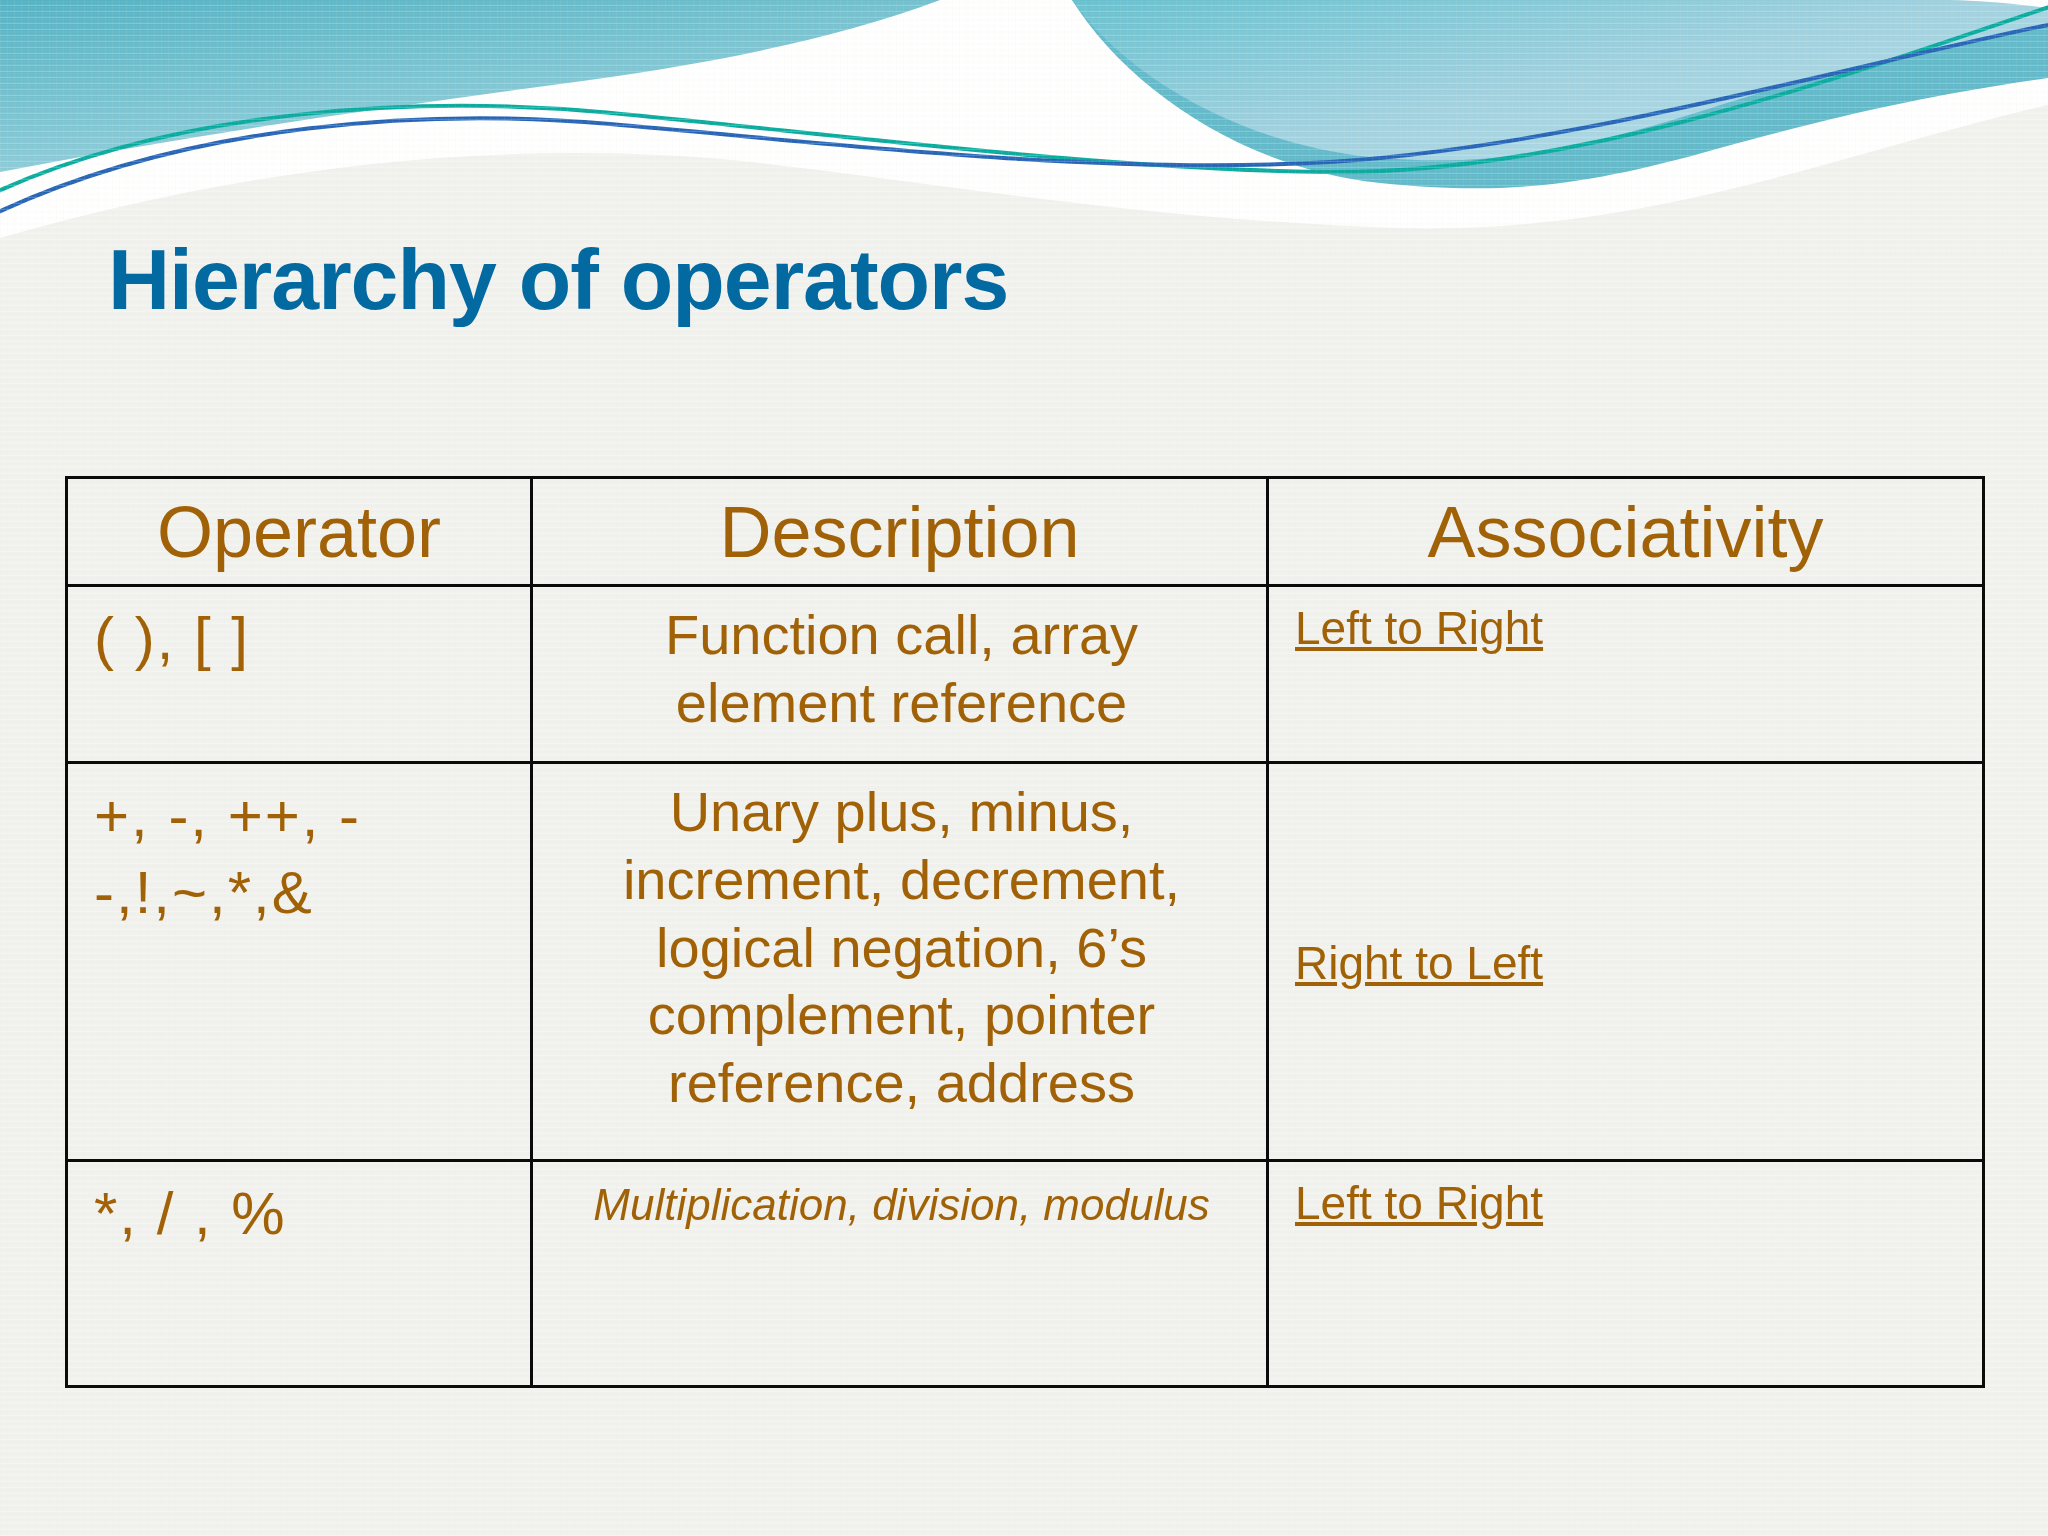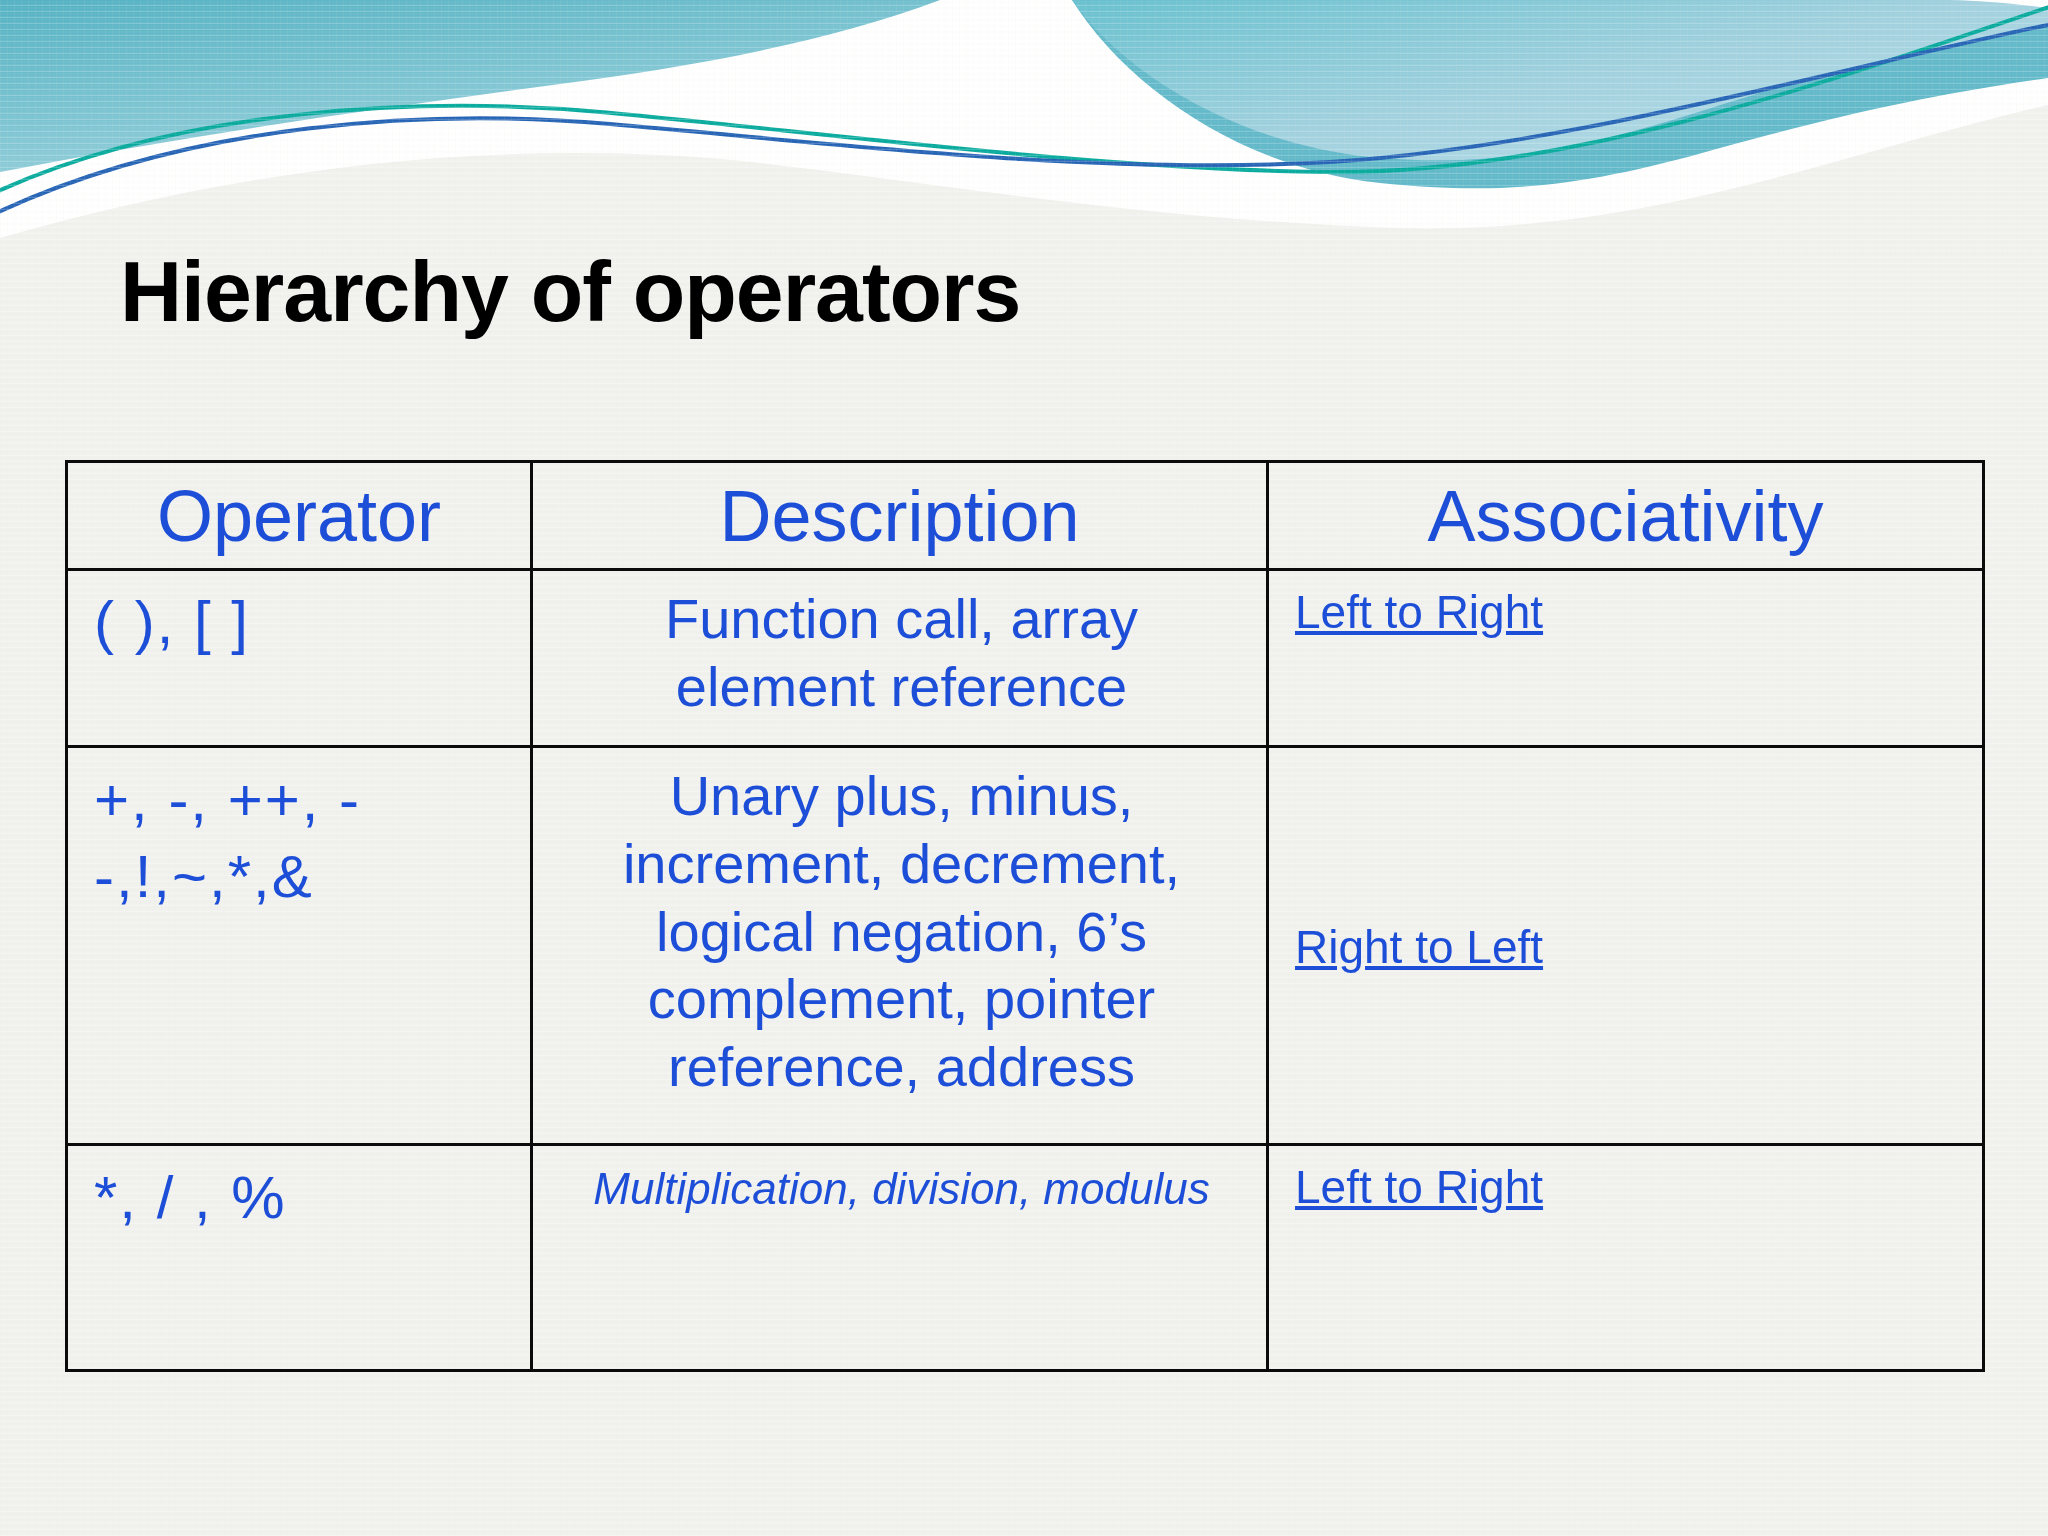--- a/index.html
+++ b/index.html
@@ -31,37 +31,37 @@
   .header-wave {
     position: absolute;
     top: 0;
     left: 0;
     display: block;
   }
   .slide-title {
     position: absolute;
     left: 104px;
     top: 230px;
-    margin: 16px;
+    margin: 4px;
     font-size: 86px;
     line-height: 1.05;
     font-weight: 700;
     letter-spacing: -1px;
-    color: #000000;
+    color: #0369a1;
     z-index: 3;
   }
   .op-table {
     position: absolute;
     left: 65px;
-    top: 460px;
+    top: 476px;
     width: 1917px;
     border-collapse: collapse;
     table-layout: fixed;
     z-index: 3;
-    color: #1d4ed8;
+    color: #a16207;
   }
   .op-table, .op-table th, .op-table td {
     border: 3px solid #0b0b0b;
   }
   .op-table th {
     font-weight: 400;
     font-size: 72px;
     text-align: center;
     vertical-align: middle;
     padding: 4px 10px;

